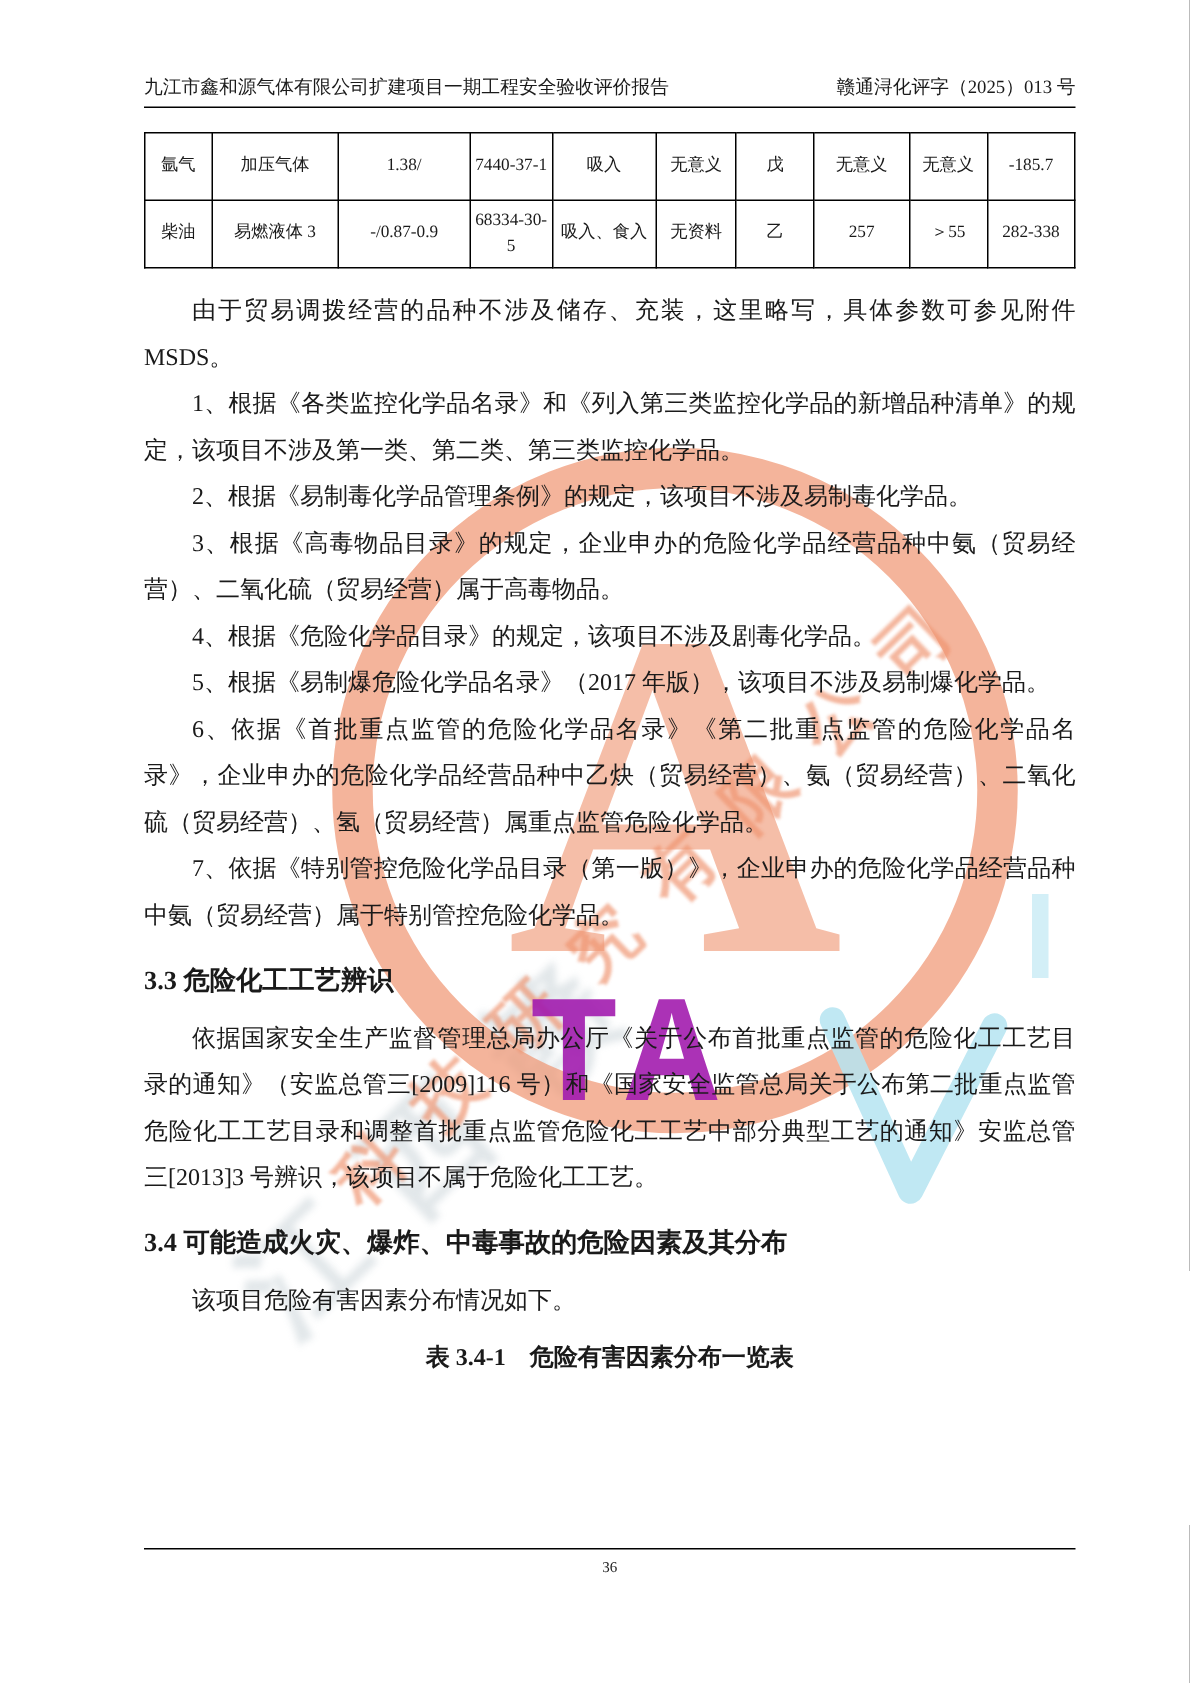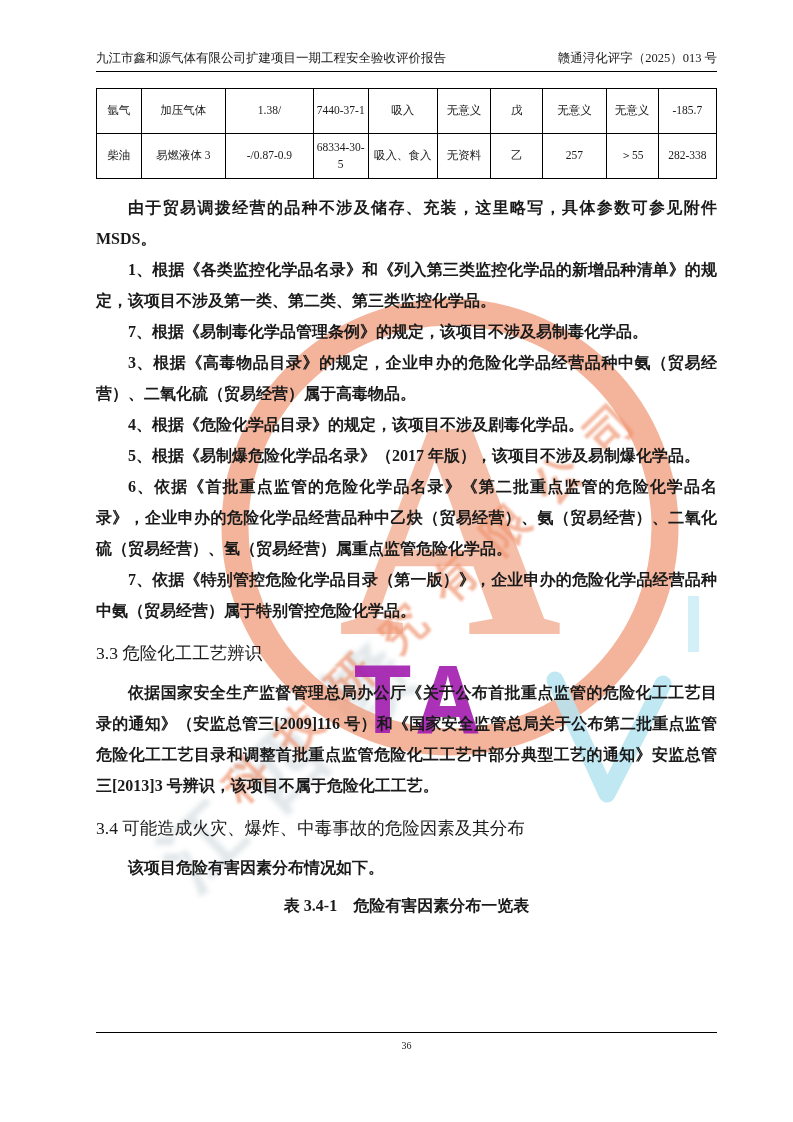--- a/index.html
+++ b/index.html
@@ -46,25 +46,25 @@
   .chem-table{
     width:100%;border-collapse:collapse;margin-top:16px;
     font-size:11.5px;table-layout:fixed;
   }
   .chem-table td{
     border:1px solid #000000;text-align:center;vertical-align:middle;
     height:42px;padding:1px 2px;word-break:break-all;line-height:1.5;
   }
   .body-p{
     margin:0;font-size:16px;line-height:31px;
-    text-align:justify;text-indent:2em;font-weight:bold;
+    text-align:justify;text-indent:2em;
   }
   .first-p{margin-top:13px;}
   .sec-h{
-    margin:14px 0 11px 0;font-size:17.5px;font-weight:normal;line-height:26px;
+    margin:14px 0 11px 0;font-size:17.5px;font-weight:bold;line-height:26px;
   }
   .tbl-caption{
     margin-top:8px;text-align:center;font-weight:bold;font-size:16px;line-height:30px;
   }
   .tbl-caption .cap-label{margin-right:16px;}
   .footer{
     position:absolute;top:1032px;left:96px;right:76px;z-index:2;
     border-top:1.5px solid #000;text-align:center;
     padding-top:7px;font-size:10px;
   }
@@ -131,21 +131,21 @@
             <td>乙</td>
             <td>257</td>
             <td>＞55</td>
             <td>282-338</td>
           </tr>
         </tbody>
     </table>
 
     <p class="body-p first-p">由于贸易调拨经营的品种不涉及储存、充装，这里略写，具体参数可参见附件 MSDS。</p>
     <p class="body-p">1、根据《各类监控化学品名录》和《列入第三类监控化学品的新增品种清单》的规定，该项目不涉及第一类、第二类、第三类监控化学品。</p>
-    <p class="body-p">7、根据《易制毒化学品管理条例》的规定，该项目不涉及易制毒化学品。</p>
+    <p class="body-p">2、根据《易制毒化学品管理条例》的规定，该项目不涉及易制毒化学品。</p>
     <p class="body-p">3、根据《高毒物品目录》的规定，企业申办的危险化学品经营品种中氨（贸易经营）、二氧化硫（贸易经营）属于高毒物品。</p>
     <p class="body-p">4、根据《危险化学品目录》的规定，该项目不涉及剧毒化学品。</p>
     <p class="body-p">5、根据《易制爆危险化学品名录》（2017 年版），该项目不涉及易制爆化学品。</p>
     <p class="body-p">6、依据《首批重点监管的危险化学品名录》《第二批重点监管的危险化学品名录》，企业申办的危险化学品经营品种中乙炔（贸易经营）、氨（贸易经营）、二氧化硫（贸易经营）、氢（贸易经营）属重点监管危险化学品。</p>
     <p class="body-p">7、依据《特别管控危险化学品目录（第一版）》，企业申办的危险化学品经营品种中氨（贸易经营）属于特别管控危险化学品。</p>
 
     <h2 class="sec-h">3.3 危险化工工艺辨识</h2>
     <p class="body-p">依据国家安全生产监督管理总局办公厅《关于公布首批重点监管的危险化工工艺目录的通知》（安监总管三[2009]116 号）和《国家安全监管总局关于公布第二批重点监管危险化工工艺目录和调整首批重点监管危险化工工艺中部分典型工艺的通知》安监总管三[2013]3 号辨识，该项目不属于危险化工工艺。</p>
 
     <h2 class="sec-h">3.4 可能造成火灾、爆炸、中毒事故的危险因素及其分布</h2>

